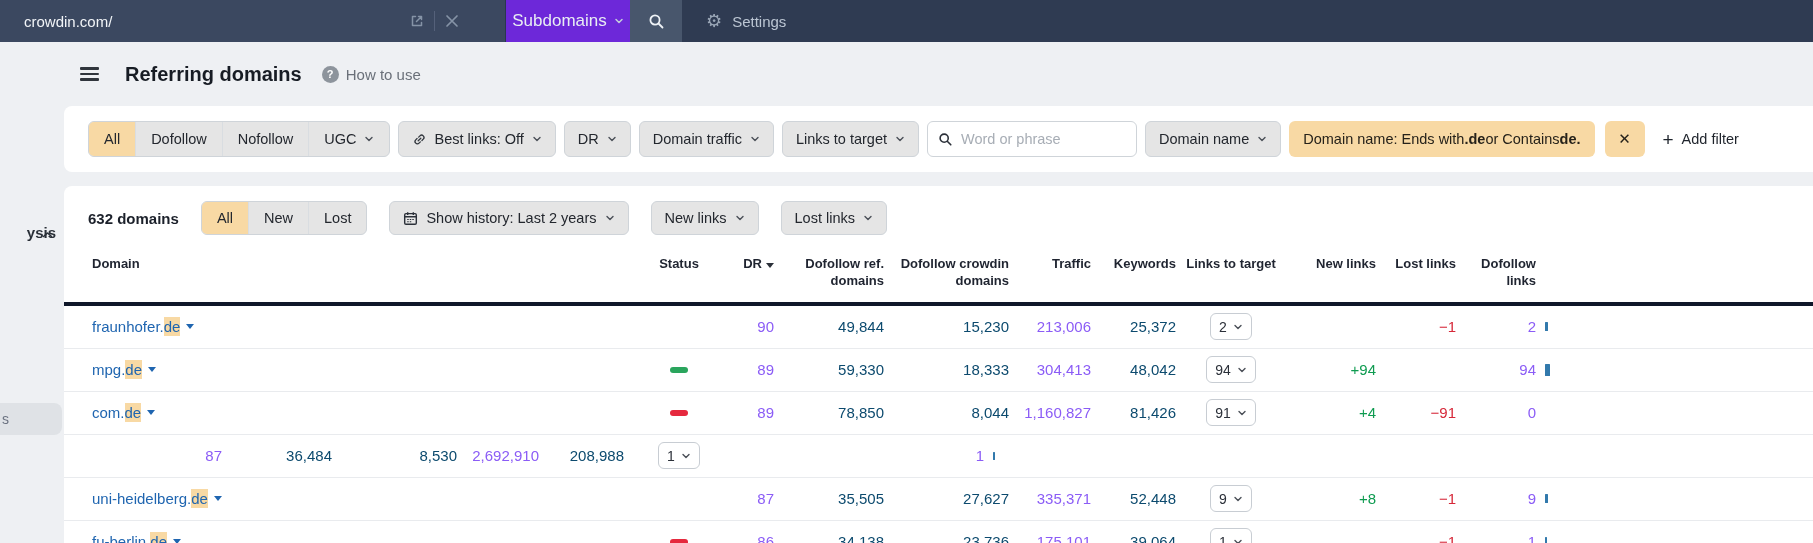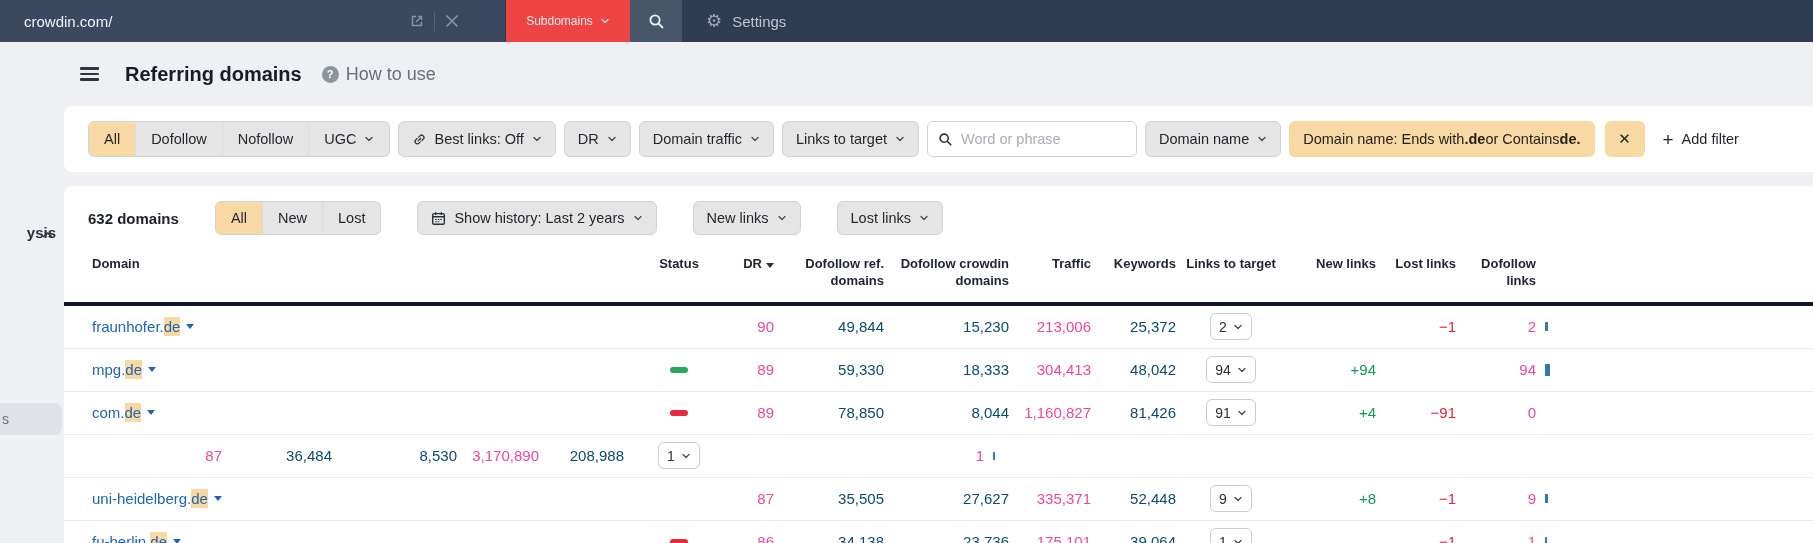--- a/index.html
+++ b/index.html
@@ -7,33 +7,33 @@
   body {
     font-family:"Liberation Sans","DejaVu Sans",sans-serif;
     background:#eef0f3; position:relative; color:#2b3039;
   }
   
   .topbar { position:absolute; top:0; left:0; width:1813px; height:42px; background:#2f3b52; display:flex; align-items:stretch; }
   .tb-input-zone { width:505px; background:#3b4860; display:flex; align-items:center; position:relative; }
   .tb-target { background:transparent; border:none; outline:none; color:#f2f5f8; font-size:15px; padding-left:24px; width:400px; font-family:inherit; }
   .tb-ico { display:flex; align-items:center; justify-content:center; width:34px; height:42px; cursor:pointer; }
   .tb-divider { width:1px; height:20px; background:#55617a; align-self:center; }
-  .tb-seg { width:125px; background:#ef4444; border-left:1px solid #2a3650; display:flex; align-items:center; justify-content:center; gap:7px; color:#e8edf3; font-size:12px; cursor:pointer; }
+  .tb-seg { width:125px; background:#6d28d9; border-left:1px solid #2a3650; display:flex; align-items:center; justify-content:center; gap:7px; color:#e8edf3; font-size:17px; cursor:pointer; }
   .tb-search { width:52px; background:#48566c; display:flex; align-items:center; justify-content:center; cursor:pointer; }
   .tb-rest { flex:1; display:flex; align-items:center; gap:10px; padding-left:24px; }
   .gear { color:#9aa6b6; font-size:18px; line-height:1; }
   .tb-settings { color:#bcc6d3; font-size:15px; cursor:pointer; }
   
   .title-row { position:absolute; top:42px; left:0; width:1813px; height:64px; display:flex; align-items:center; }
   .hamburger { margin-left:80px; width:19px; display:flex; flex-direction:column; gap:3px; cursor:pointer; }
   .hamburger span { height:2.5px; background:#30353c; border-radius:1px; }
   .page-title { margin-left:26px; font-size:20px; font-weight:700; color:#171c24; }
   .help { margin-left:20px; display:flex; align-items:center; gap:7px; cursor:pointer; }
   .q-circle { width:17px; height:17px; border-radius:50%; background:#8d949c; color:#fff; font-size:11px; font-weight:700; display:flex; align-items:center; justify-content:center; }
-  .help-label { color:#6a7079; font-size:18px; }
+  .help-label { color:#6a7079; font-size:15px; }
   
   .card { position:absolute; left:64px; right:0; background:#fff; border-radius:8px 0 0 8px; }
   .card-filters { top:106px; height:66px; display:flex; align-items:center; gap:8px; padding:0 20px 0 24px; }
   .card-table { top:186px; height:400px; }
   
   .btn, .seg-group { height:36px; border:1px solid #cfd4d9; border-radius:6px; background:#e5e5e5; font-size:14.5px; color:#23272e; display:flex; align-items:center; }
   .btn { padding:0 13px; gap:8px; cursor:pointer; white-space:nowrap; }
   .seg-group { padding:0; overflow:hidden; }
   .seg { padding:0 15px; height:100%; display:flex; align-items:center; gap:7px; cursor:pointer; border-left:1px solid #d9dde1; white-space:nowrap; }
   .seg:first-child { border-left:none; }
@@ -41,21 +41,21 @@
   .chev { width:10px; height:10px; flex:0 0 auto; }
   .filter-search { height:36px; width:210px; border:1px solid #cfd4d9; border-radius:6px; display:flex; align-items:center; padding:0 10px; gap:8px; background:#fff; }
   .filter-search input { border:none; outline:none; font-size:14.5px; color:#23272e; width:150px; font-family:inherit; }
   .filter-search input::placeholder { color:#a7adb5; }
   .chip { height:36px; background:#f8d9a4; border-radius:6px; display:flex; align-items:center; padding:0 14px; font-size:14.5px; color:#26221a; white-space:nowrap; }
   .chip b { font-weight:700; }
   .chip-x { height:36px; width:40px; margin-left:2px; background:#f8d9a4; border-radius:6px; display:flex; align-items:center; justify-content:center; font-size:15px; font-weight:700; color:#26221a; cursor:pointer; }
   .add-filter { display:flex; align-items:center; gap:8px; margin-left:10px; font-size:14.5px; color:#1f242c; cursor:pointer; white-space:nowrap; }
   .plus { font-size:19px; font-weight:400; line-height:1; color:#1f242c; }
   
-  .table-toolbar { display:flex; align-items:center; gap:36px; padding:15px 24px 13px 24px; }
+  .table-toolbar { display:flex; align-items:center; gap:22px; padding:15px 24px 13px 24px; }
   .count { font-size:15px; font-weight:700; color:#1b202a; }
   .btn.sm, .seg-group.sm { height:34px; font-size:14.5px; }
   
   .thead { display:flex; align-items:flex-start; padding:8px 0 12px 28px; border-bottom:4px solid #0f172a; }
   .hcell { font-size:13px; font-weight:700; color:#1f2430; line-height:1.3; }
   .trow { display:flex; align-items:center; height:43px; padding-left:28px; border-bottom:1px solid #e9ebee; }
   .c-domain { width:552px; text-align:left; }
   .c-status { width:70px; display:flex; justify-content:center; }
   .c-status-h { width:70px; text-align:center; }
   .c-dr { width:60px; text-align:right; }
@@ -64,21 +64,21 @@
   .c-traffic { width:82px; text-align:right; }
   .c-kw { width:85px; text-align:right; }
   .c-ltt { width:110px; display:flex; justify-content:center; }
   .c-ltt-h { width:110px; text-align:center; }
   .c-new { width:90px; text-align:right; }
   .c-lost { width:80px; text-align:right; }
   .c-dof { width:80px; text-align:right; }
   .c-spark { width:30px; display:flex; align-items:center; padding-left:9px; }
   .cell { font-size:15px; }
   .num-blue { color:#0c4a6e; }
-  .num-dark { color:#ec4899; }
+  .num-dark { color:#8b5cf6; }
   .pos { color:#0e9b50; }
   .neg { color:#d62839; }
   .domain-link { color:#1f65b0; font-size:15px; text-decoration:none; cursor:pointer; display:inline-flex; align-items:center; gap:6px; }
   .domain-link mark { background:#f8d9a4; color:#1f65b0; padding:1px 0; }
   .caret-down { width:0; height:0; border-left:4.5px solid transparent; border-right:4.5px solid transparent; border-top:5.5px solid #1f65b0; display:inline-block; }
   .sort-caret { width:0; height:0; border-left:4px solid transparent; border-right:4px solid transparent; border-top:5px solid #2b3039; display:inline-block; margin-left:4px; }
   .badge { font-size:11.5px; font-weight:700; color:#fff; border-radius:10px; padding:3px 9px; }
   .badge.New { background:#2aa55d; }
   .badge.Lost { background:#e5293e; }
   .mini-select { border:1px solid #c8cdd3; border-radius:6px; height:27px; padding:0 8px; display:inline-flex; align-items:center; gap:6px; font-size:14px; color:#2b3039; cursor:pointer; background:#fff; }
@@ -355,21 +355,21 @@
       
     </div>
   </div>
       <div class="trow">
     <div class="cell c-status">
       
     </div>
     <div class="cell c-dr num-dark">87</div>
     <div class="cell c-ref num-blue">36,484</div>
     <div class="cell c-linked num-blue">8,530</div>
-    <div class="cell c-traffic num-dark">3,170,890</div>
+    <div class="cell c-traffic num-dark">2,692,910</div>
     <div class="cell c-kw num-blue">208,988</div>
     <div class="cell c-ltt">
       <span class="mini-select">
         <span>1</span>
         <svg class="chev" width="9" height="9" viewBox="0 0 10 10">
               <path d="M2 3.5l3 3 3-3" fill="none" stroke="#4a4f57" stroke-width="1.4" stroke-linecap="round" stroke-linejoin="round"></path>
             </svg>
       </span>
     </div>
     <div class="cell c-new pos"></div>

